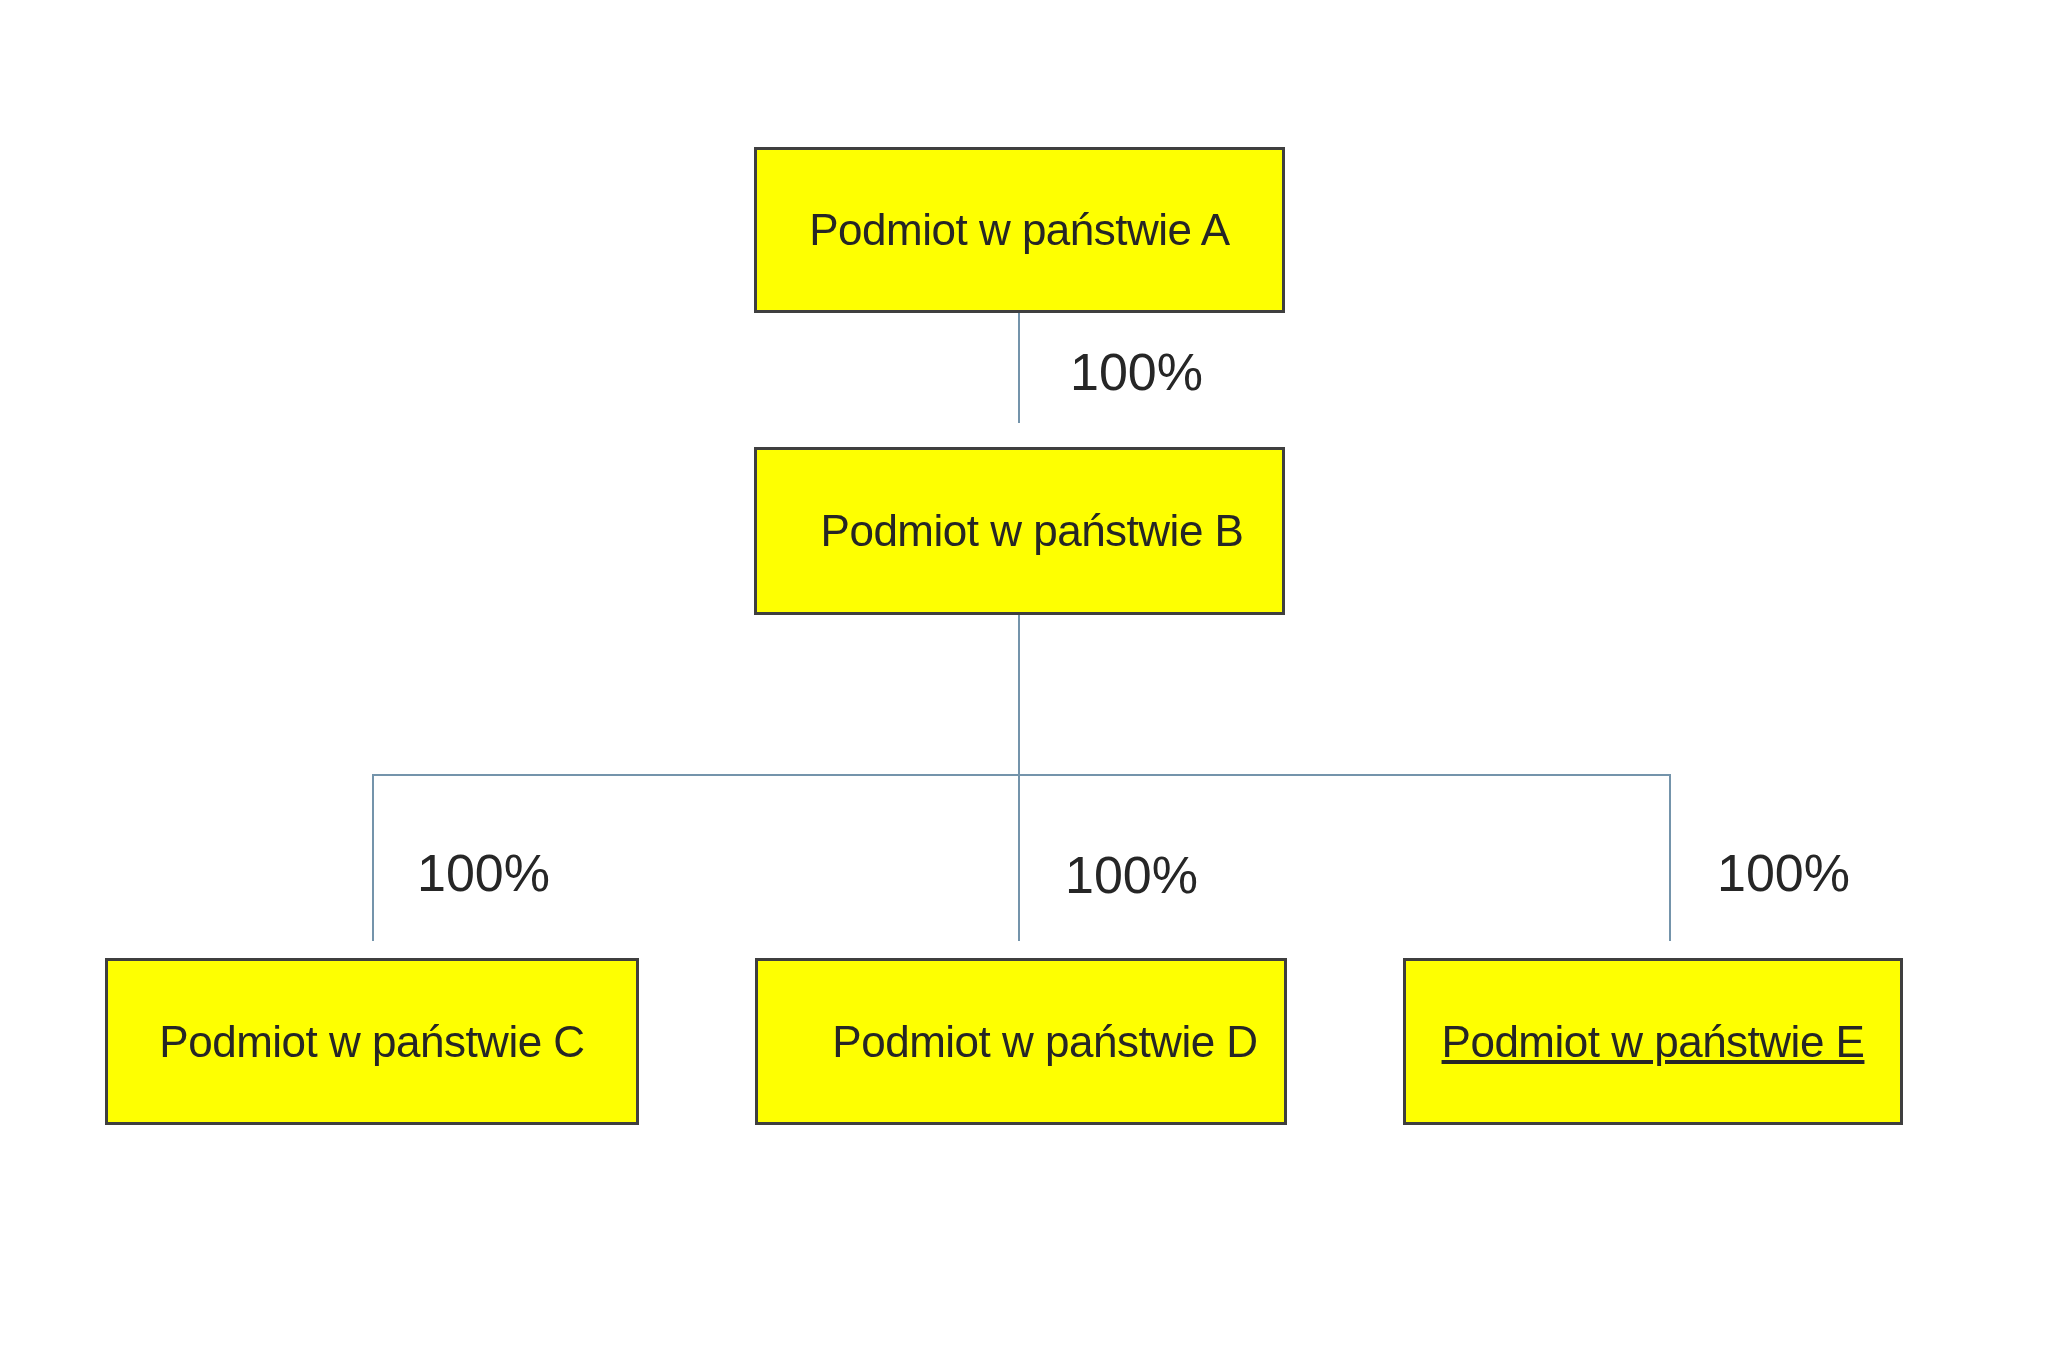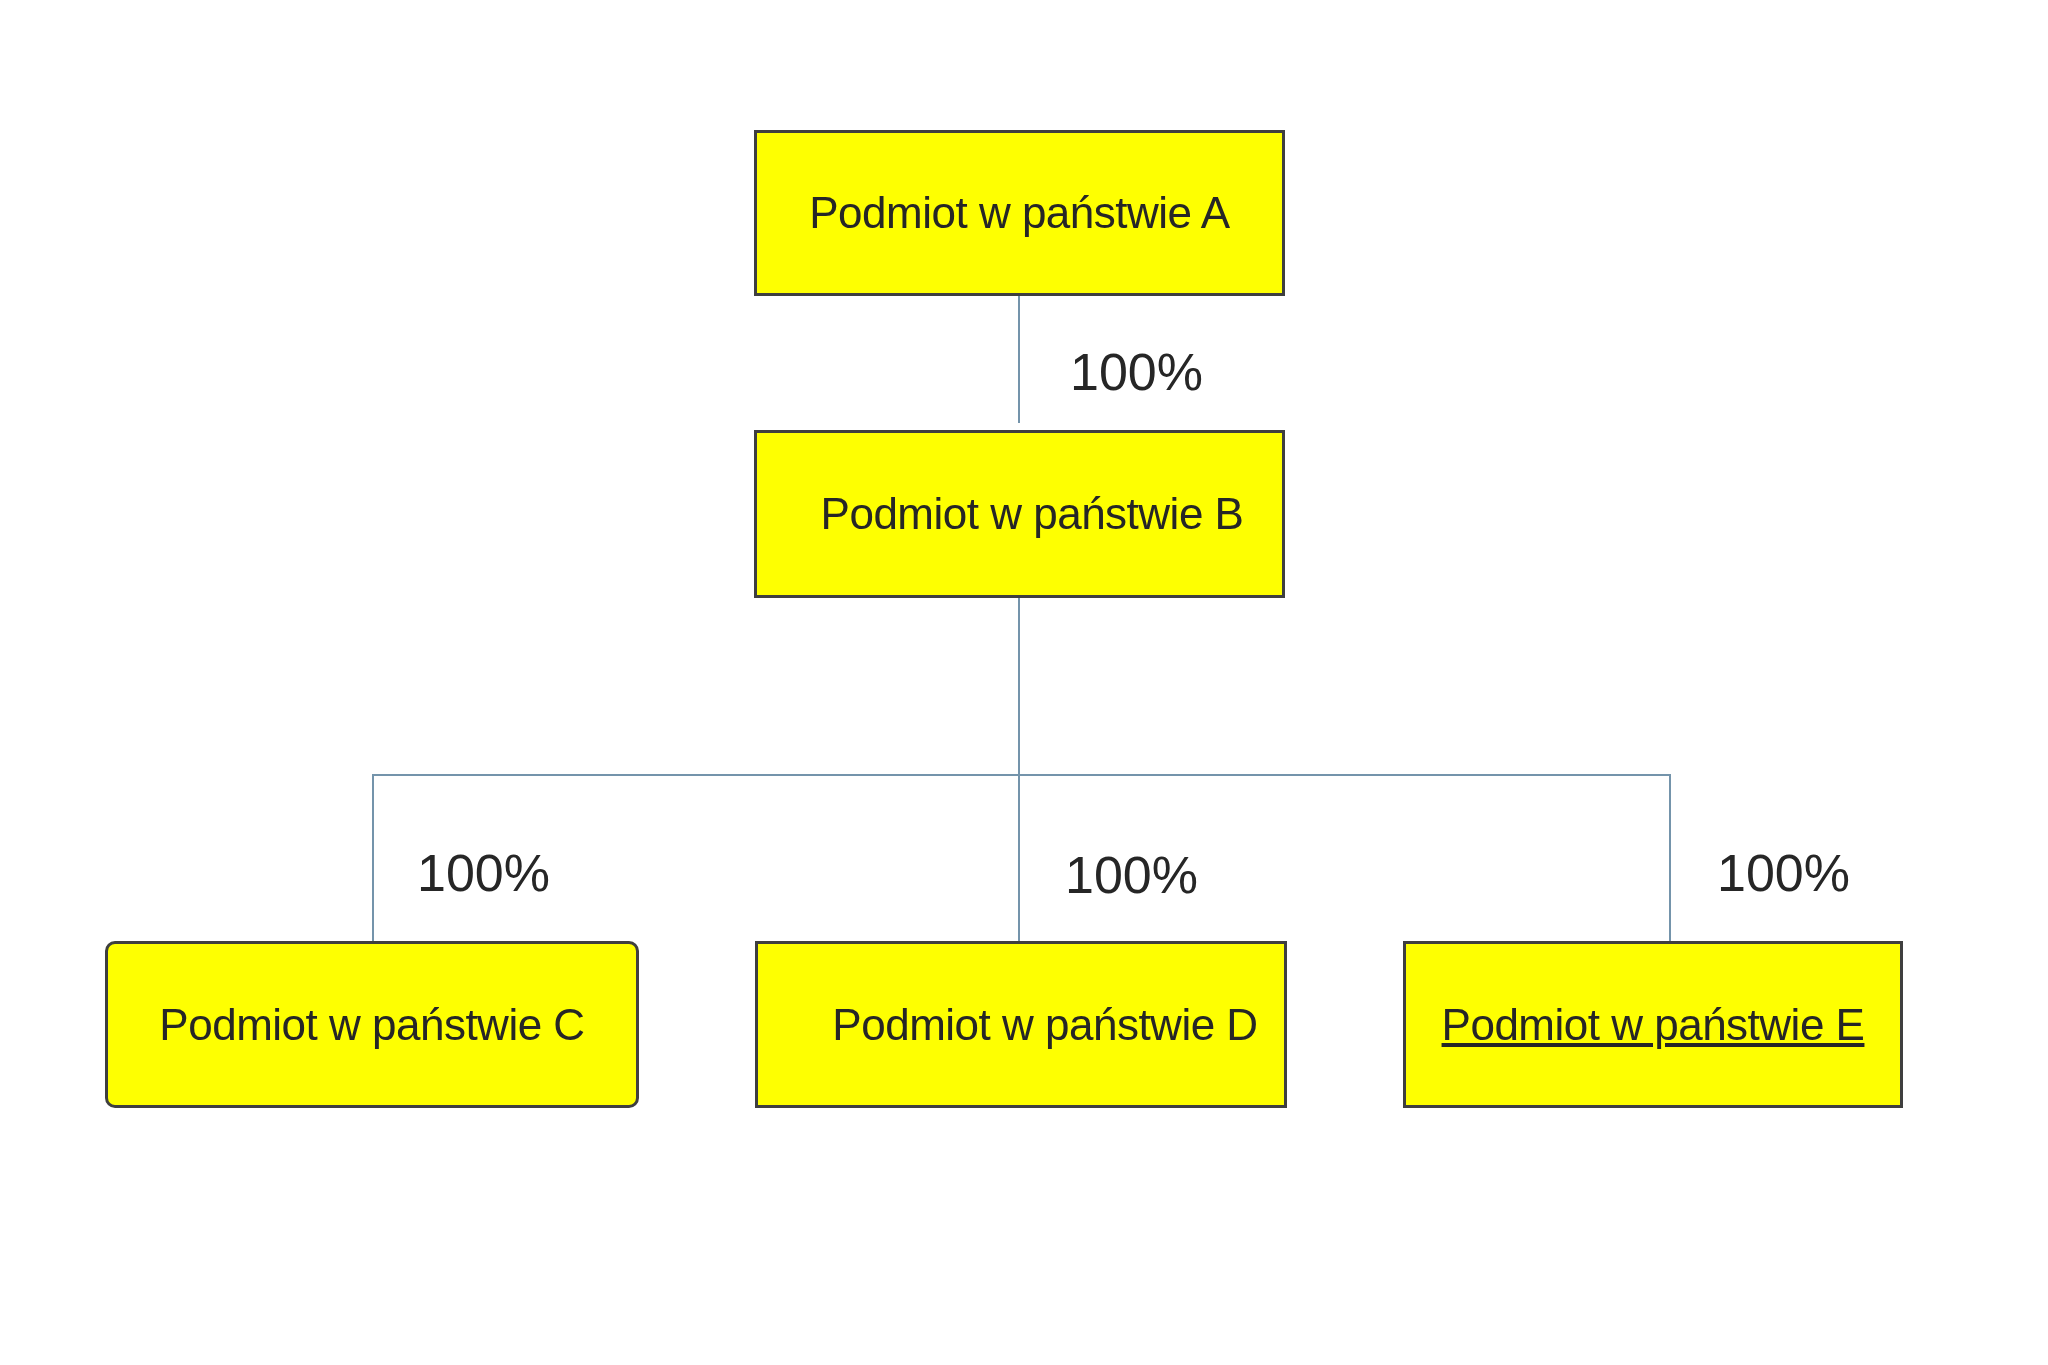--- a/index.html
+++ b/index.html
@@ -20,36 +20,37 @@
     background: #feff01;
     border: 3px solid #3f3f3f;
     box-sizing: border-box;
     display: flex;
     align-items: center;
     justify-content: center;
     font-size: 44px;
     letter-spacing: -0.5px;
     color: #262626;
     white-space: nowrap;
+    margin-top: 17px;
   }
   .connector {
     position: absolute;
     background: #7494ab;
   }
   .edge-label {
     position: absolute;
     font-size: 52px;
     color: #262626;
     white-space: nowrap;
   }
 
   
   .node-a { left: 754px;  top: 130px; width: 531px; height: 166px; }
   .node-b { left: 754px;  top: 430px; width: 531px; height: 168px; padding-left: 25px; }
-  .node-c { left: 105px;  top: 941px; width: 534px; height: 167px; border-radius: 10px; }
+  .node-c { left: 105px;  top: 941px; width: 534px; height: 167px; }
   .node-d { left: 755px;  top: 941px; width: 532px; height: 167px; padding-left: 48px; }
   .node-e { left: 1403px; top: 941px; width: 500px; height: 167px; text-decoration: underline; }
 
   
   .conn-a-b      { left: 1018px; top: 296px; width: 2px;    height: 127px; }
   .conn-b-stem   { left: 1018px; top: 591px; width: 2px;    height: 350px; }
   .conn-branch-h { left: 372px;  top: 774px; width: 1299px; height: 2px;  }
   .conn-drop-c   { left: 372px;  top: 775px; width: 2px;    height: 166px; }
   .conn-drop-e   { left: 1669px; top: 775px; width: 2px;    height: 166px; }
 

